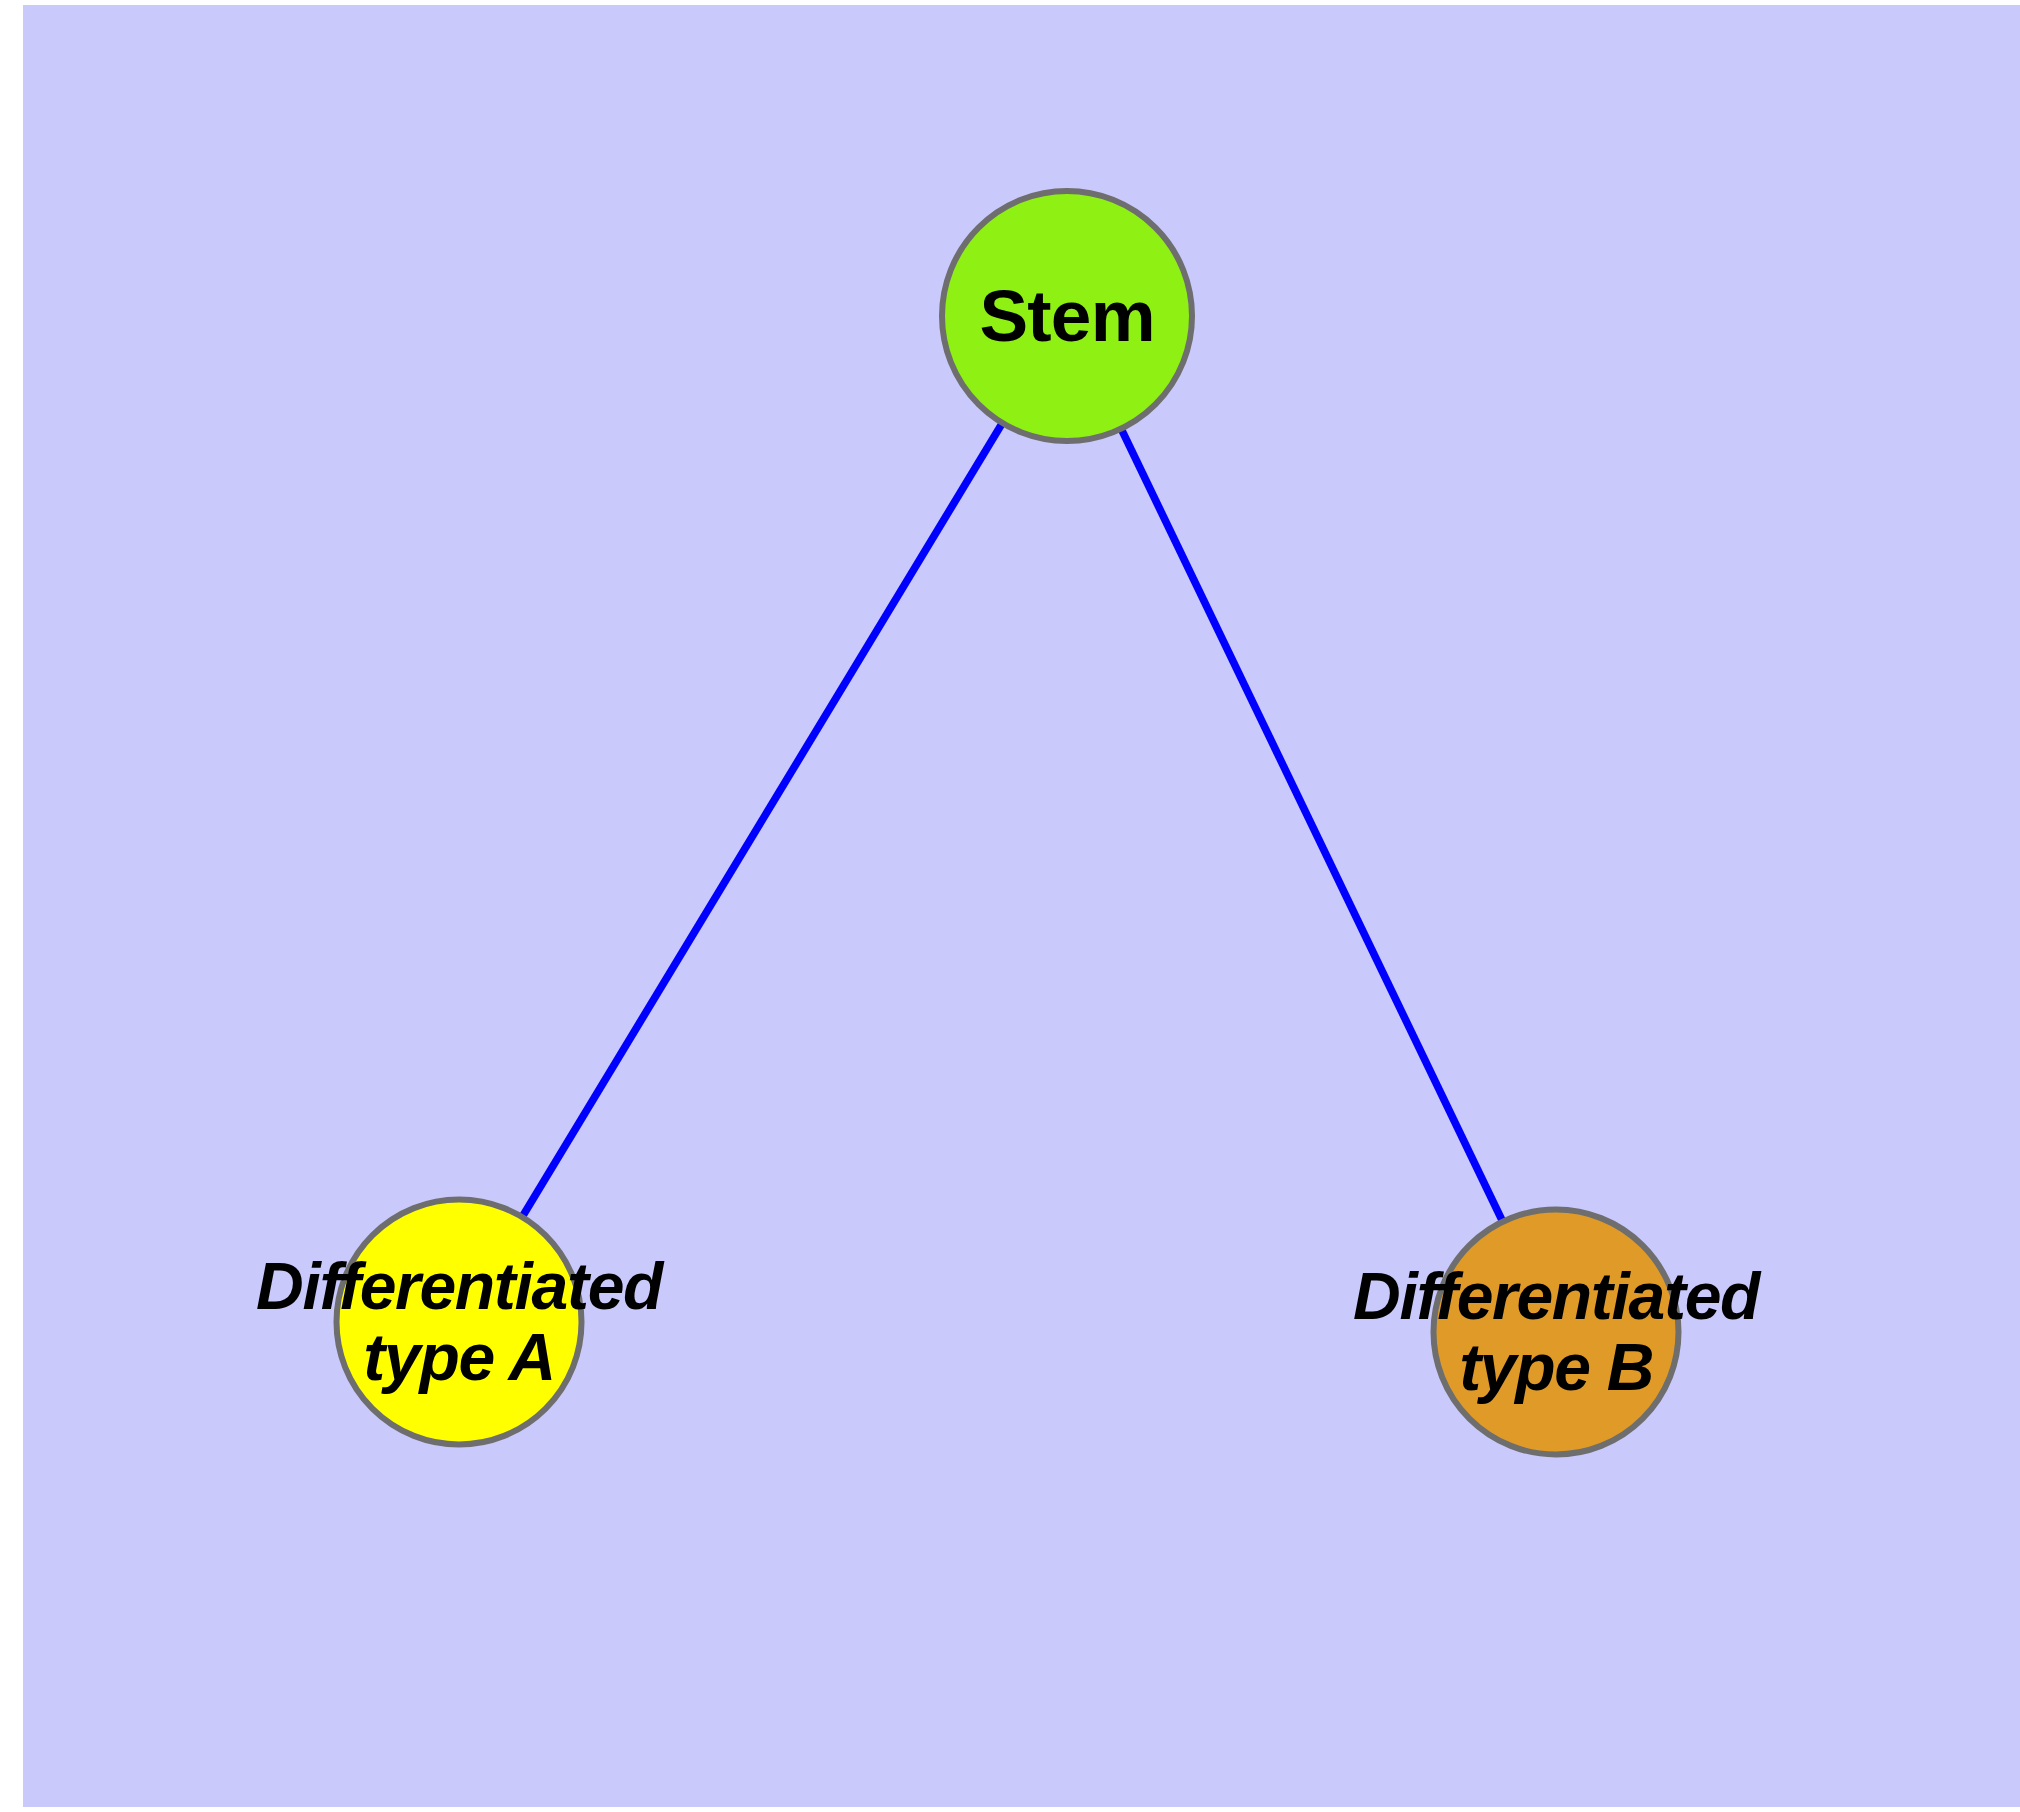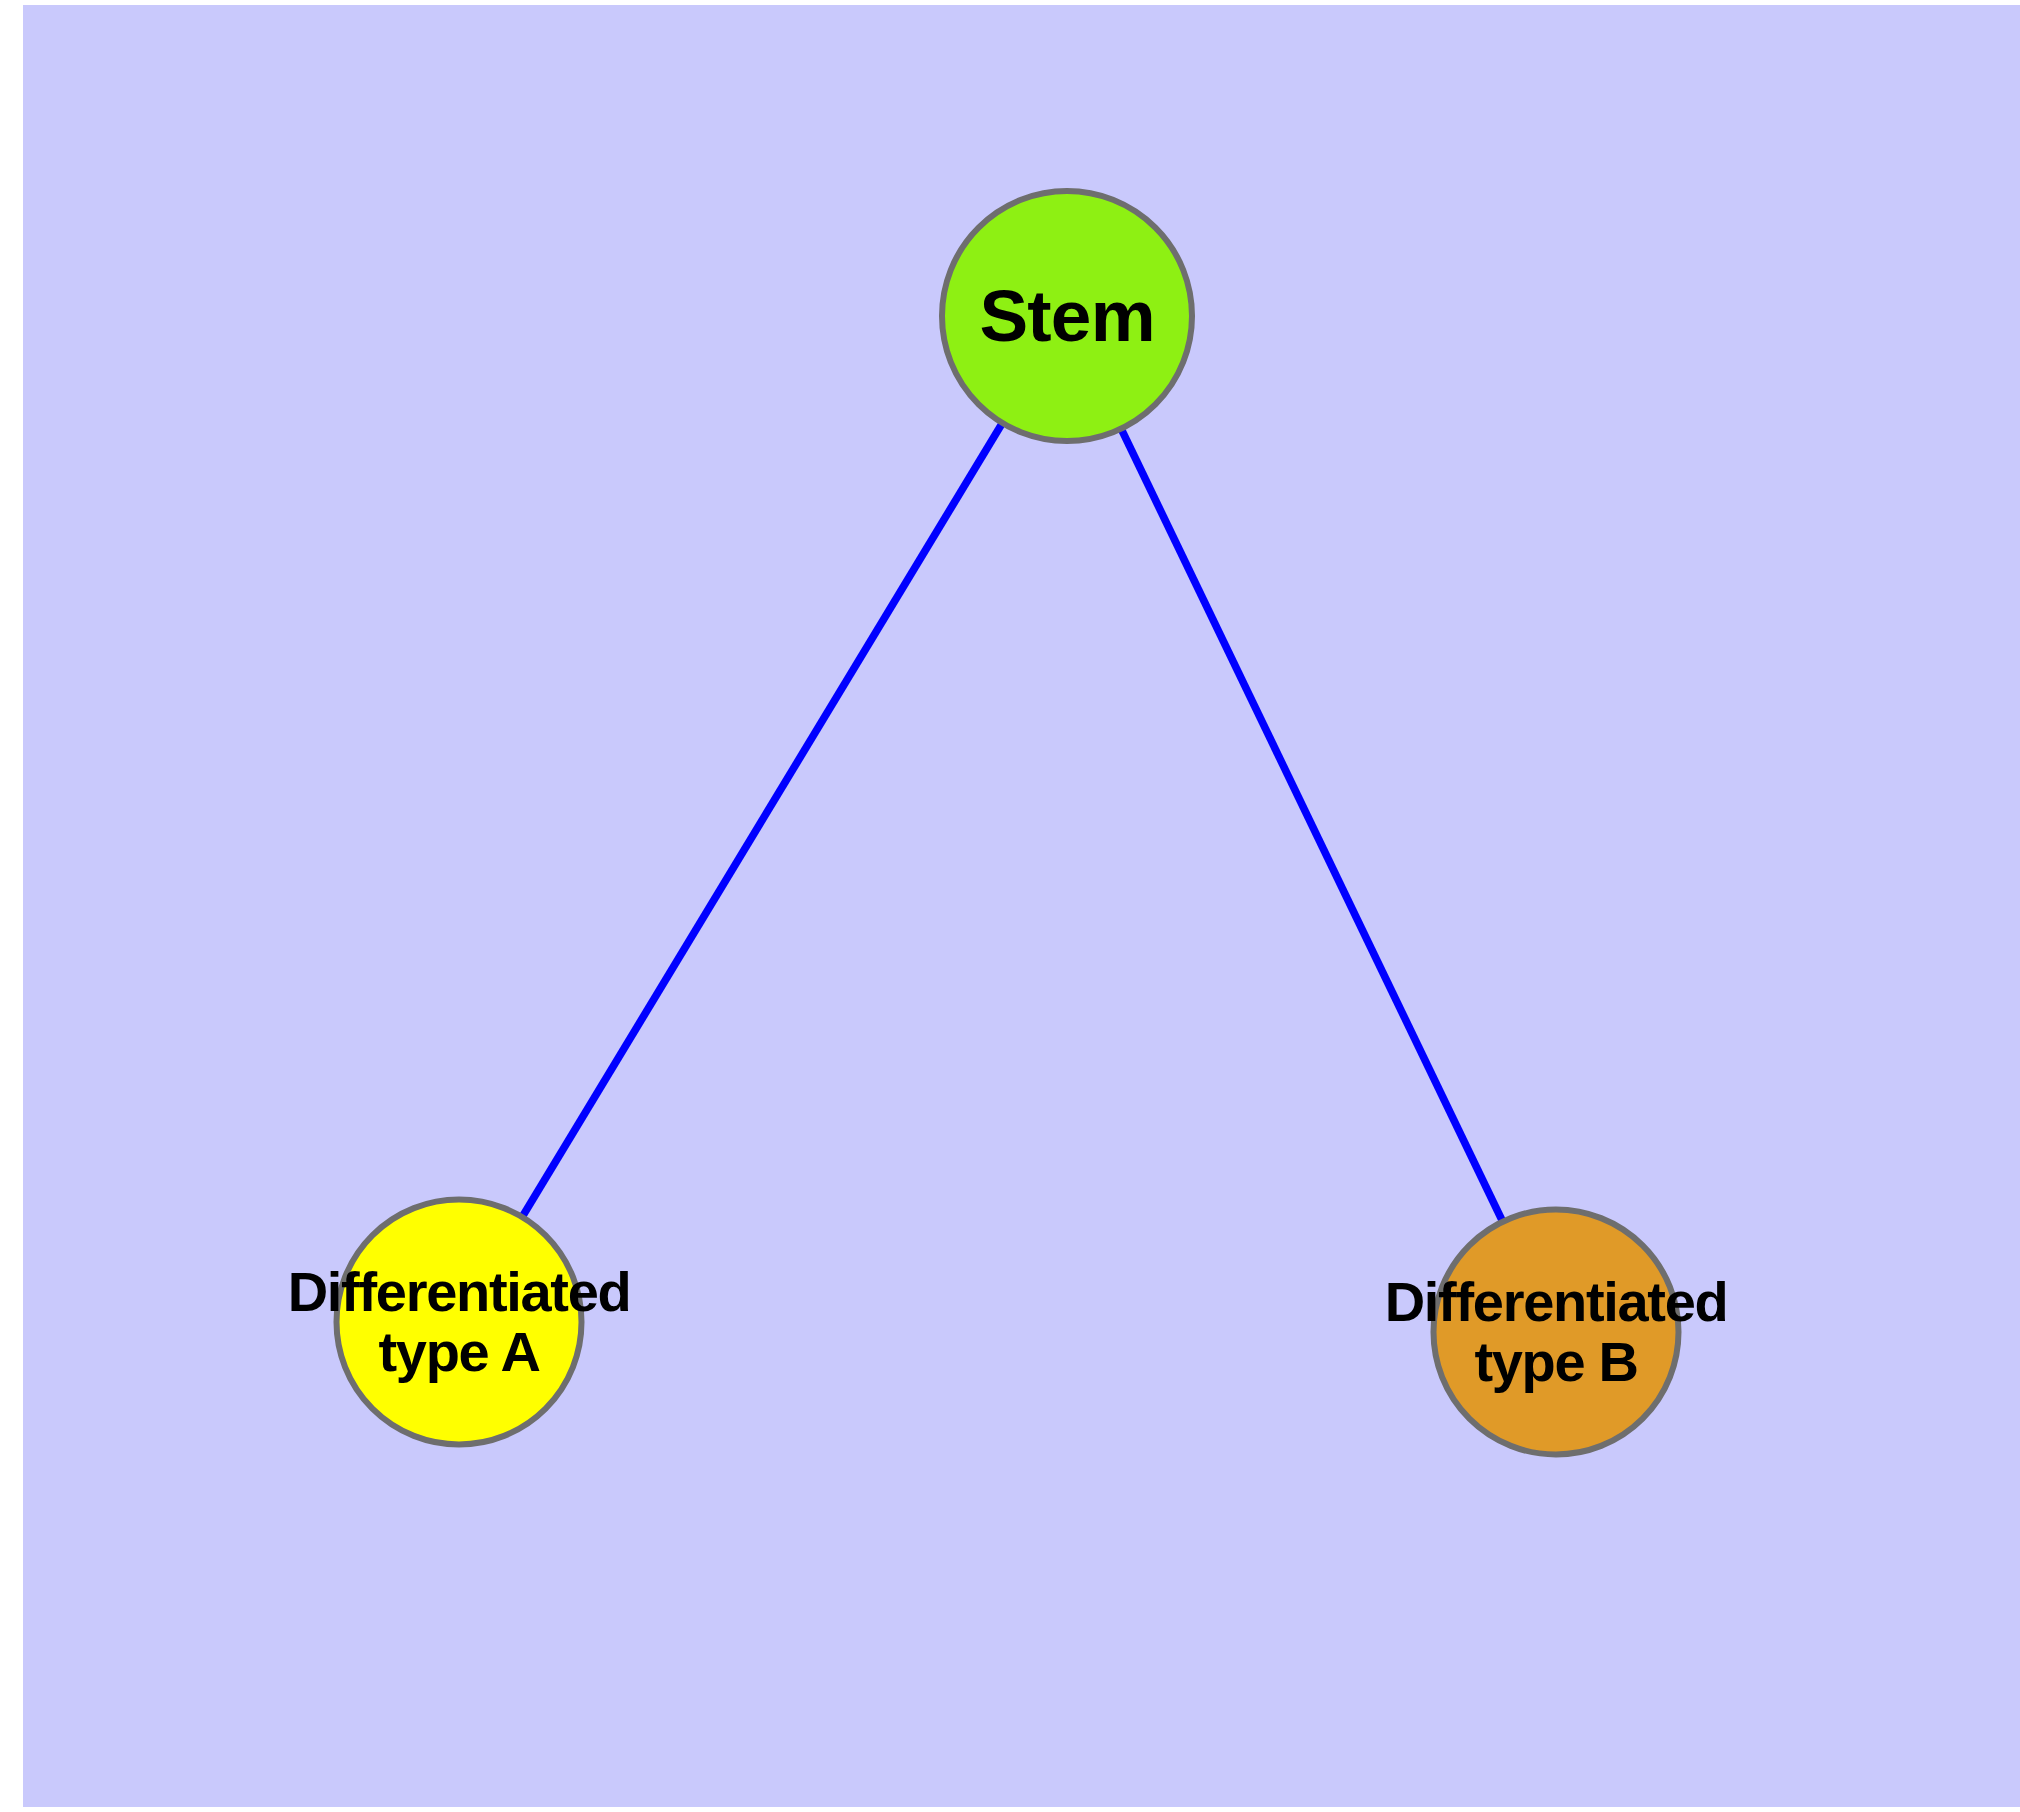--- a/index.html
+++ b/index.html
@@ -62,22 +62,23 @@
     font-weight: bold;
     font-family: "Liberation Sans", sans-serif;
     line-height: 1.08;
     pointer-events: none;
   }
   .node-label.stem-label {
     font-size: 73px;
     letter-spacing: -0.8px;
   }
   .node-label.leaf-label {
-    font-size: 56px;
+    font-size: 66px;
     letter-spacing: -1.3px;
+    font-style: italic;
   }
 </style>
 </head>
 <body>
 
 <div id="graph-canvas">
   <div id="graph-plot-area" style="background: rgb(201, 201, 252);">
 
     <svg id="edge-layer" viewBox="0 0 2372 2126" width="2010" height="1802">
       <line class="graph-edge" x1="1232" y1="367" x2="514" y2="1554" stroke="#0000ff" stroke-width="9" stroke-linecap="butt"></line>

